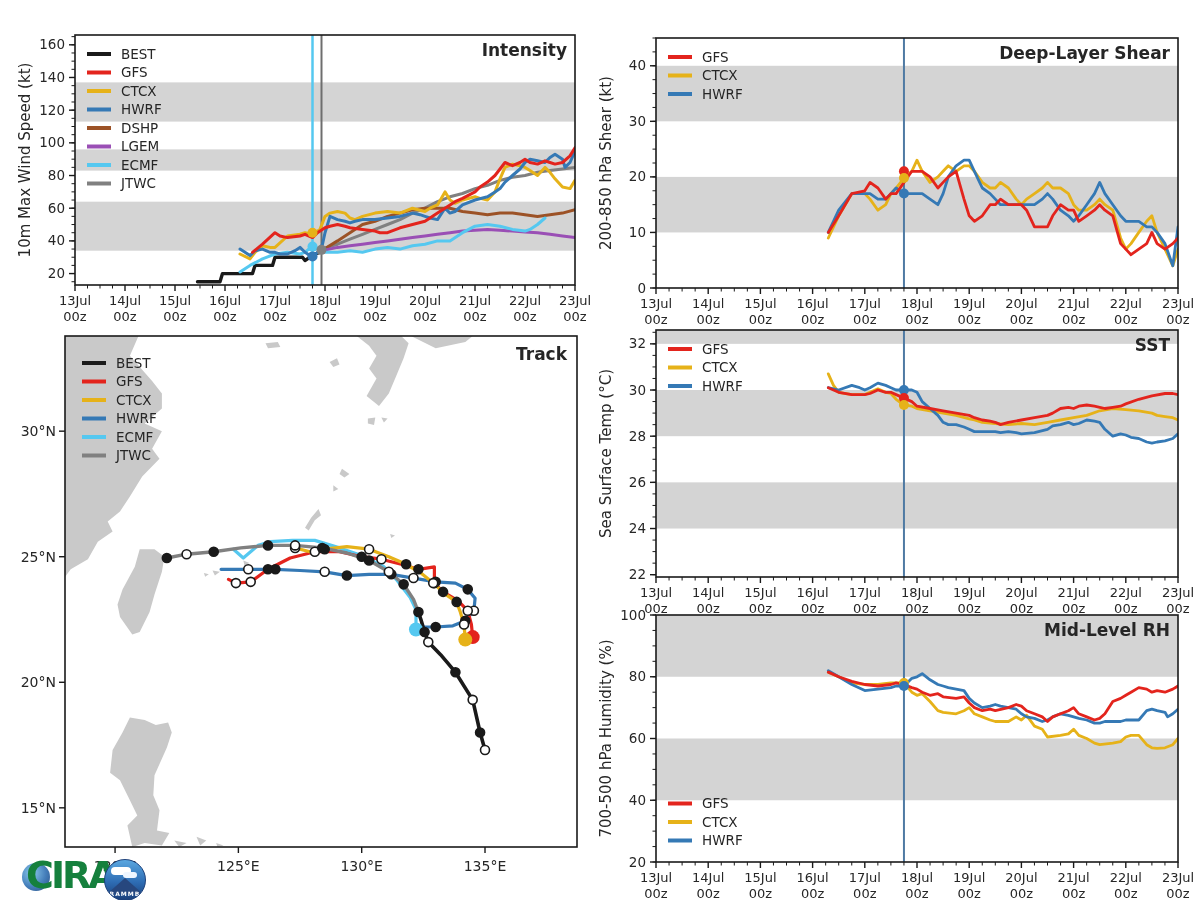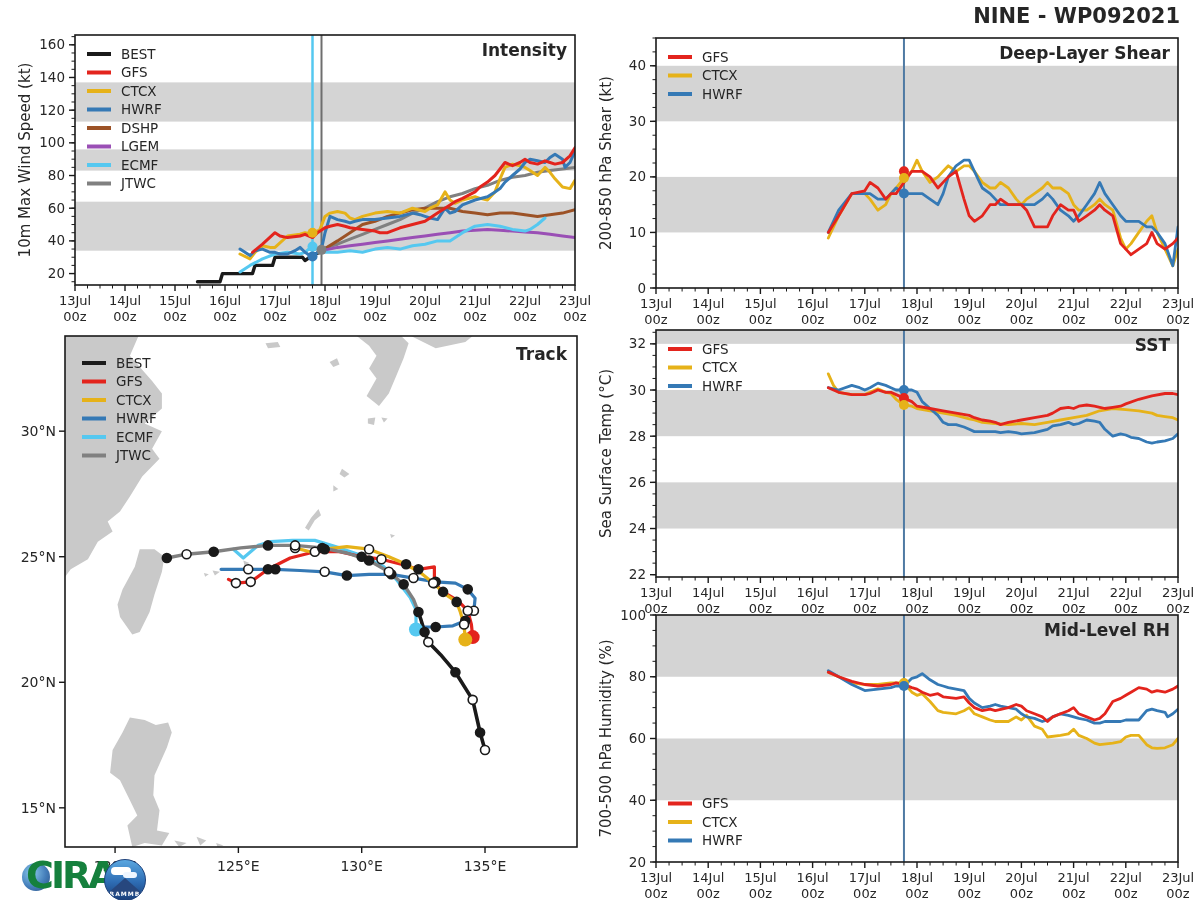--- a/index.html
+++ b/index.html
@@ -20,21 +20,20 @@
   #logo .cloud2{position:absolute;left:18px;top:12px;width:14px;height:6px;border-radius:6px;background:#eef6ff;}
   #logo .mountain{position:absolute;left:2px;top:18px;width:0;height:0;
       border-left:18px solid transparent;border-right:18px solid transparent;border-bottom:16px solid #27477e;}
   #logo .badge-label{position:absolute;left:0;bottom:3px;width:100%;text-align:center;
       font-size:6px;font-weight:bold;color:#ffffff;letter-spacing:1px;}
 </style>
 </head>
 <body>
 
 <div id="page">
-  <div id="hdr-right" class="hdr">NINE - WP092021</div>
 
   <svg id="chart-svg" width="1200" height="900">
       <g>
         <clipPath id="clip-intensity">
           <rect x="75" y="35" width="500" height="250"></rect>
         </clipPath>
         <rect x="75" y="201.66666666666669" width="500" height="49.01960784313724" fill="#d4d4d4"></rect>
         <rect x="75" y="149.37908496732027" width="500" height="21.241830065359494" fill="#d4d4d4"></rect>
         <rect x="75" y="82.38562091503269" width="500" height="39.21568627450978" fill="#d4d4d4"></rect>
         <line x1="312.5" x2="312.5" y1="35" y2="285" stroke="#55c8f0" stroke-width="2.5"></line>

